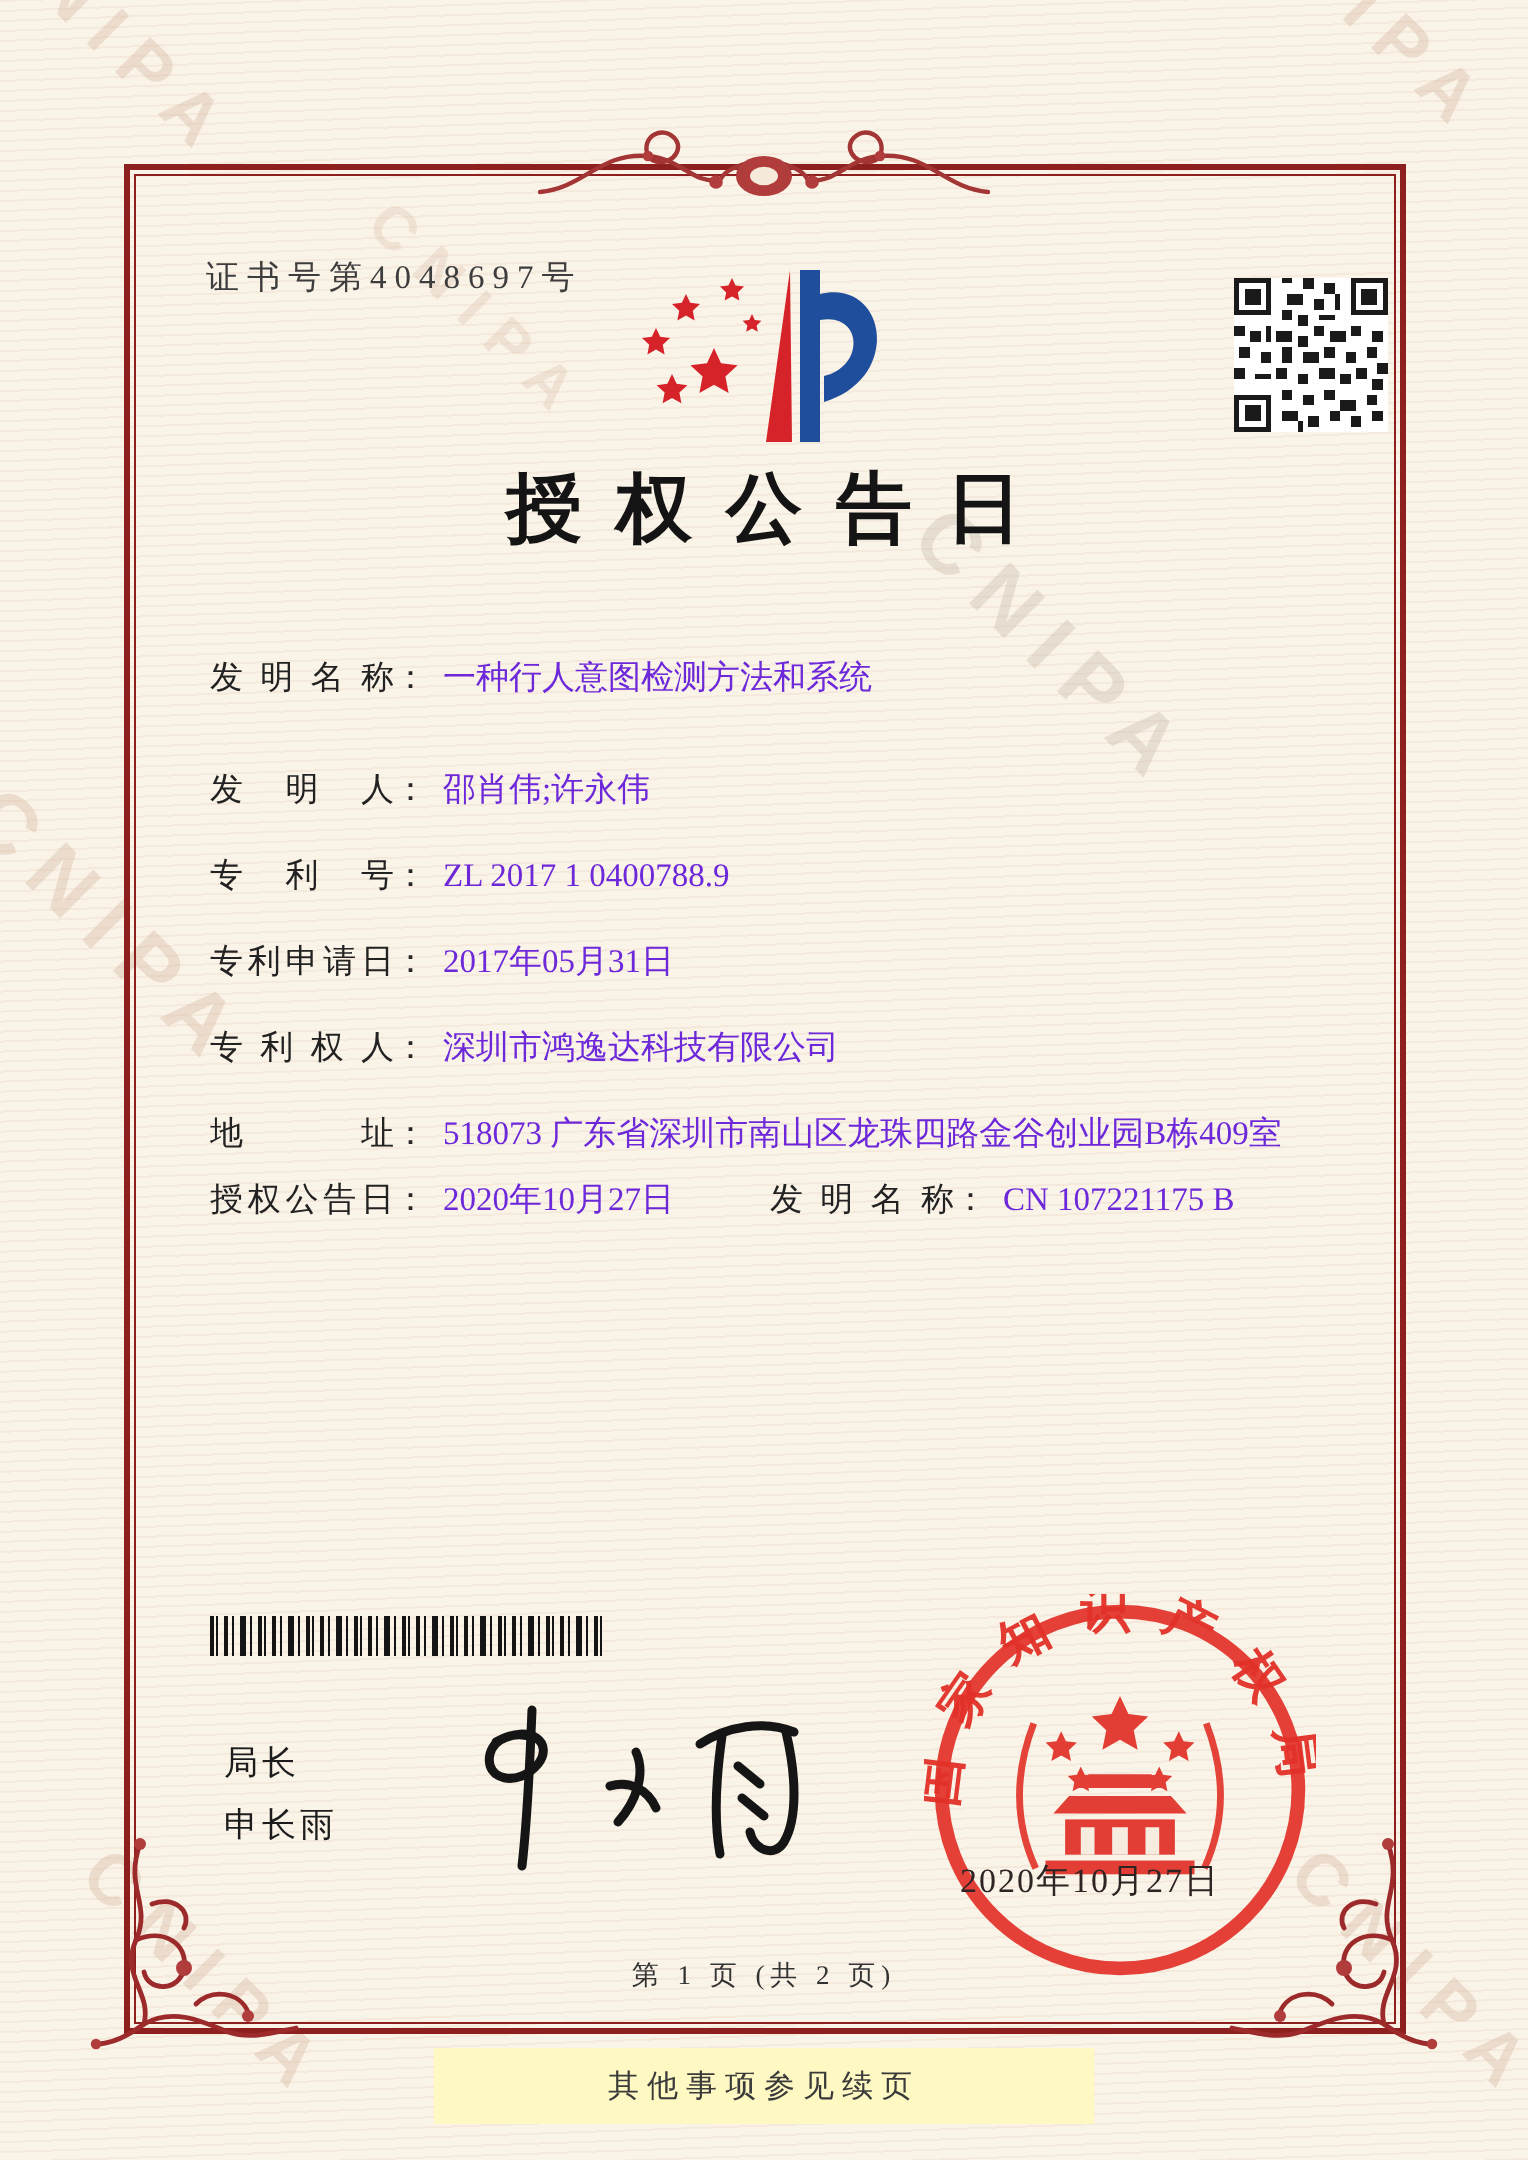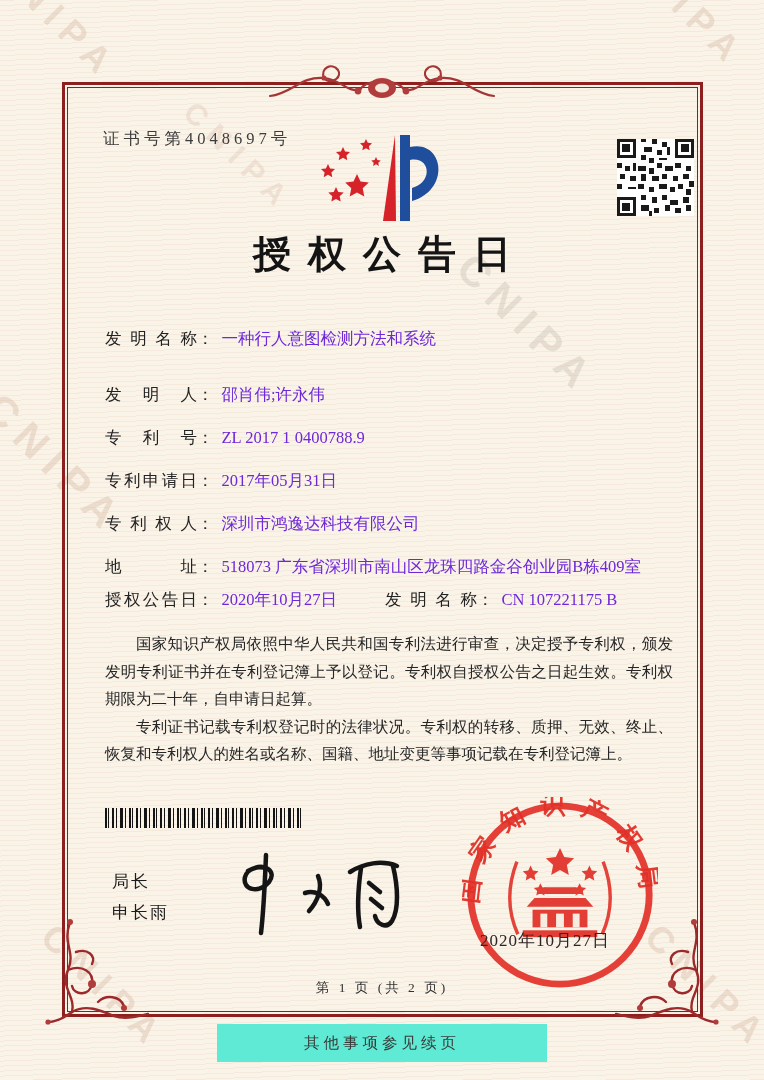--- a/index.html
+++ b/index.html
@@ -60,21 +60,21 @@
   .signature { position:absolute; left:214px; top:848px; width:200px; height:92px; }
 
   .seal { position:absolute; left:462px; top:797px; width:196px; height:196px; }
   .seal-date {
     position:absolute; left:470px; top:929px; width:150px; text-align:center;
     font-size:17px; letter-spacing:1px; color:#2e2424; z-index:5;
   }
   .page-num { position:absolute; left:0; top:979px; width:100%; text-align:center; font-size:13.5px; letter-spacing:3px; color:#333; }
   .cont-strip {
     position:absolute; left:50%; top:1024px; transform:translateX(-50%);
-    width:330px; height:38px; background:#5eead4; z-index:3;
+    width:330px; height:38px; background:#fef9c3; z-index:3;
     display:flex; align-items:center; justify-content:center;
   }
   .cont-note { font-size:15.5px; letter-spacing:4px; color:#3a3a3a; }
 </style>
 </head>
 <body>
 
 <div class="page">
 
   <div class="watermark" style="left:-24px; top:-4px; font-size:36px;">CNIPA</div>
@@ -258,24 +258,20 @@
           <span class="f-value">2020年10月27日</span>
         </span>
         <span class="pair">
           <span class="f-label">发明名称</span>
             <span class="f-colon">：</span>
           <span class="f-value">CN 107221175 B</span>
         </span>
       </div>
     </div>
 
-    <div class="paragraphs">
-      <p>国家知识产权局依照中华人民共和国专利法进行审查，决定授予专利权，颁发发明专利证书并在专利登记簿上予以登记。专利权自授权公告之日起生效。专利权期限为二十年，自申请日起算。</p>
-      <p>专利证书记载专利权登记时的法律状况。专利权的转移、质押、无效、终止、恢复和专利权人的姓名或名称、国籍、地址变更等事项记载在专利登记簿上。</p>
-    </div>
 
     <div class="barcode"></div>
 
     <div class="official-title">局长</div>
     <div class="official-name">申长雨</div>
 
     <svg class="signature" viewBox="0 0 200 90">
       <g fill="none" stroke="#151515" stroke-width="4.5" stroke-linecap="round" stroke-linejoin="round">
         <path d="M52,6 C51,30 50,58 47,84"></path>
         <path d="M34,22 C52,12 63,23 55,33 C45,45 28,41 31,28 C33,20 44,16 53,20"></path>

